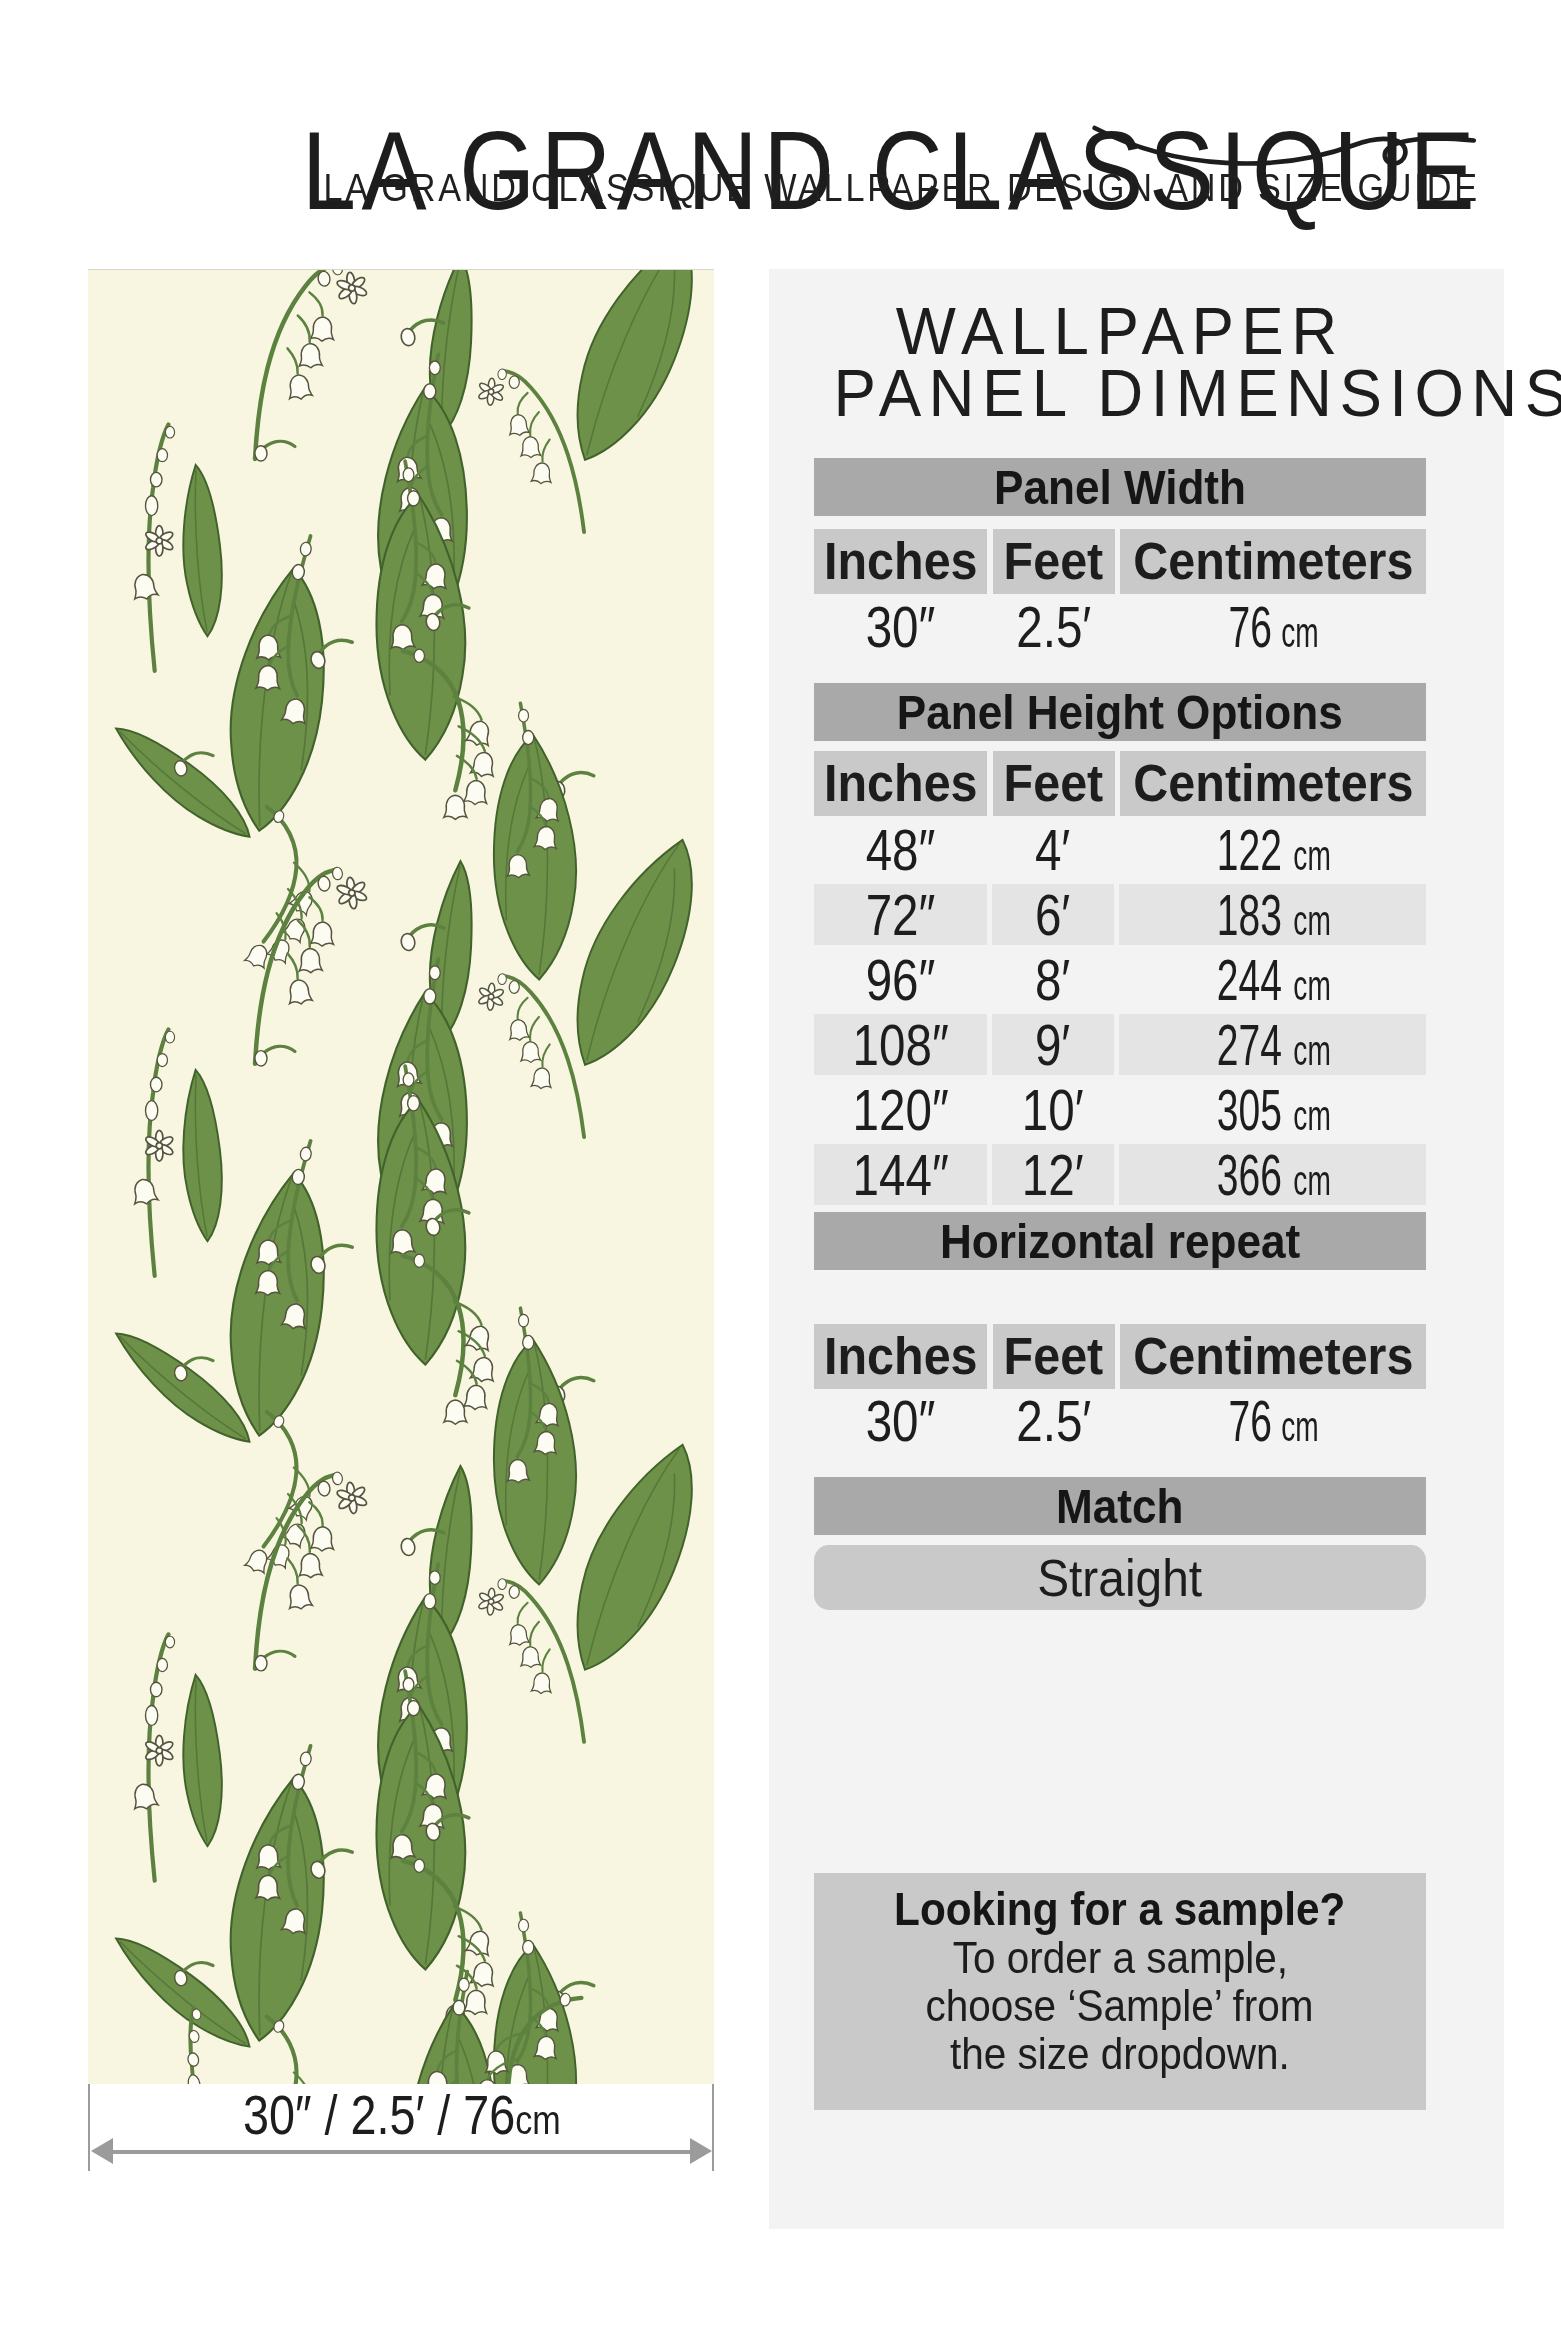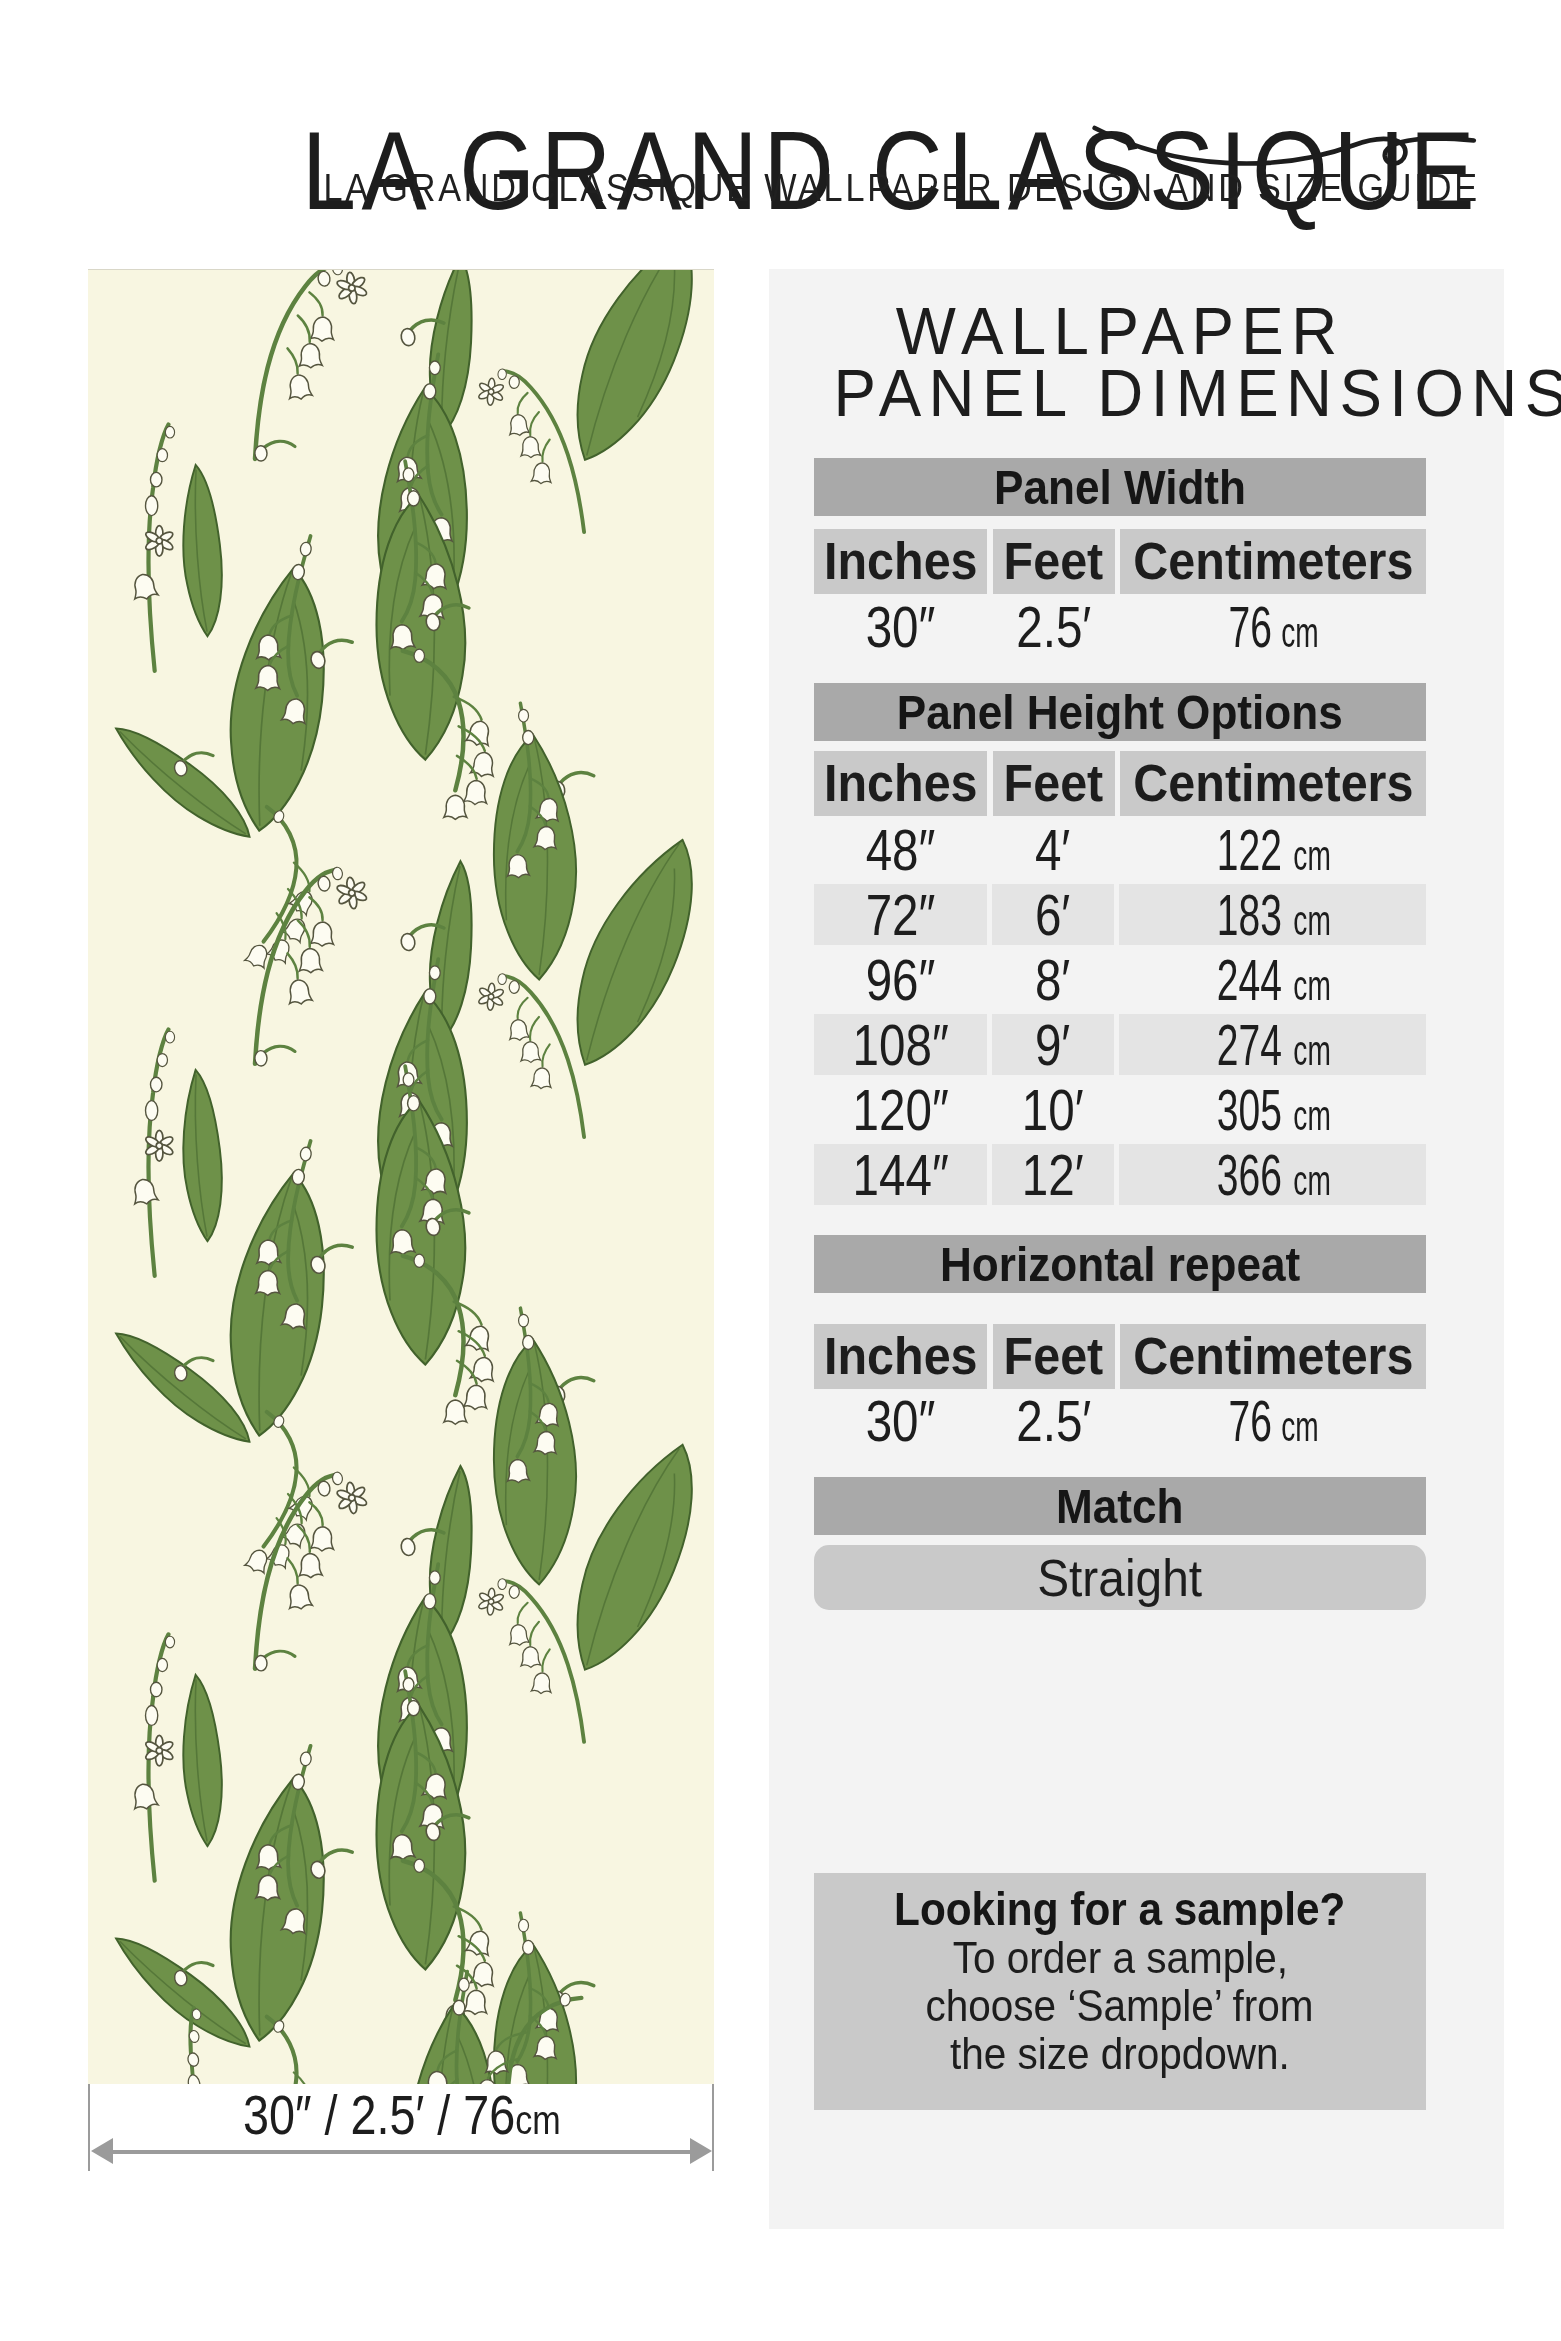--- a/index.html
+++ b/index.html
@@ -70,21 +70,21 @@
   .match-row span{font-size:52px;display:inline-block;transform:scaleX(.92);}
 
   .sample-box{height:237px;background:var(--cell);display:flex;flex-direction:column;
     align-items:center;justify-content:flex-start;}
   .sample-box .sb-title{margin-top:11px;font-weight:bold;font-size:47px;line-height:50px;
     display:inline-block;transform:scaleX(.9);white-space:nowrap;color:#161616;}
   .sample-box .sb-line{font-size:45px;line-height:48px;display:inline-block;transform:scaleX(.9);white-space:nowrap;}
 
   .pos-pw-bar{top:189px;} .pos-pw-hdr{top:260px;} .pos-pw-vals{top:325px;}
   .pos-ph-bar{top:414px;} .pos-ph-hdr{top:482px;} .pos-ph-rows{top:548px;}
-  .pos-hr-bar{top:966px;text-align:right;} .pos-hr-hdr{top:1055px;} .pos-hr-vals{top:1119px;}
+  .pos-hr-bar{top:943px;text-align:right;} .pos-hr-hdr{top:1055px;} .pos-hr-vals{top:1119px;}
   .pos-mt-bar{top:1208px;} .pos-mt-row{top:1276px;}
   .pos-sample{top:1604px;}
 </style>
 </head>
 <body>
 
 <div class="page">
 
   <h1 class="page-title">LA GRAND CLASSIQUE</h1>
   <svg class="title-flourish" viewBox="0 0 500 100" aria-hidden="true">

